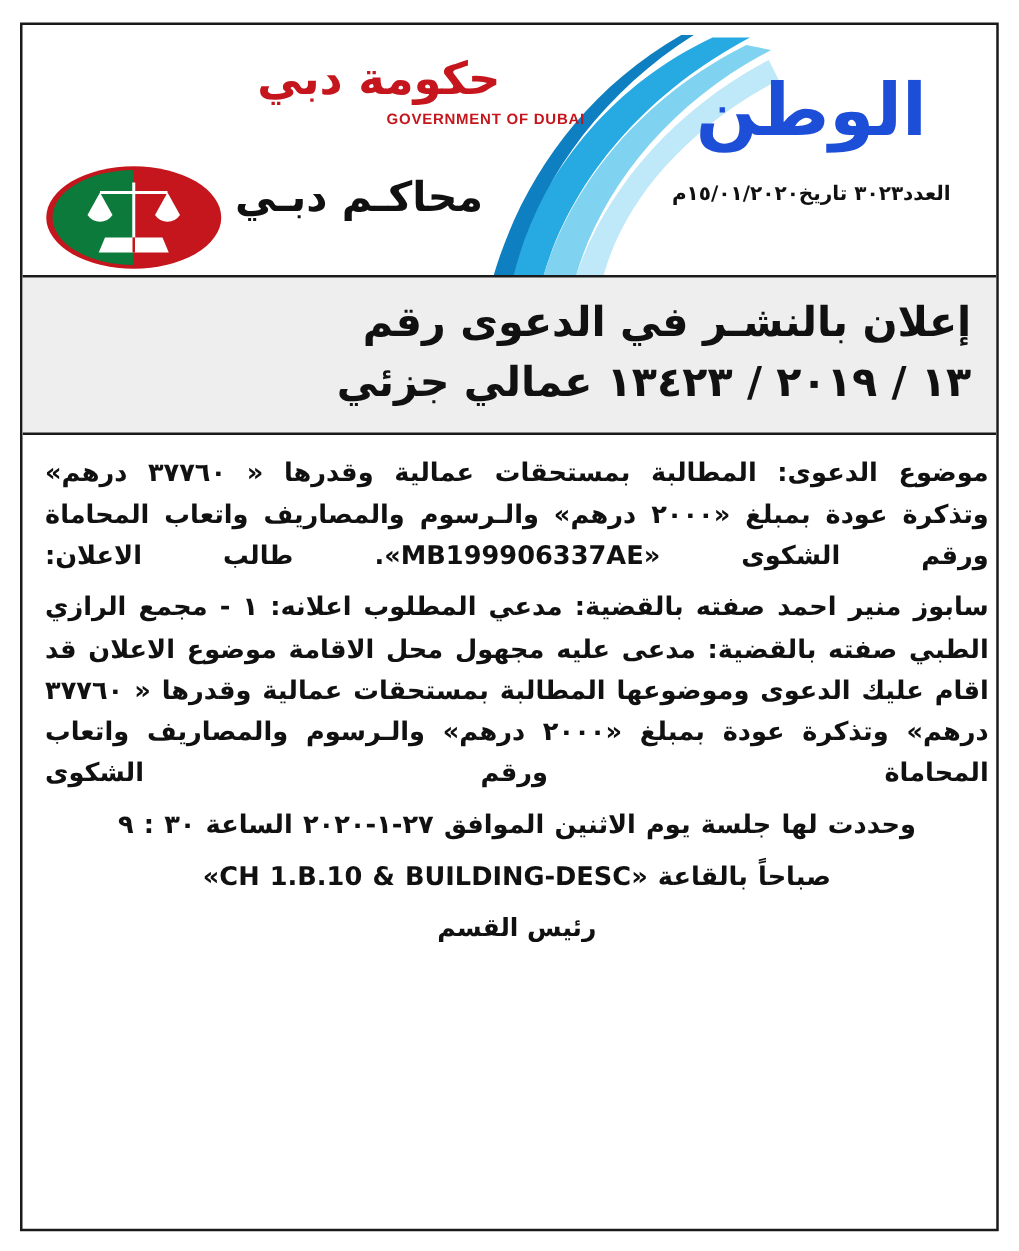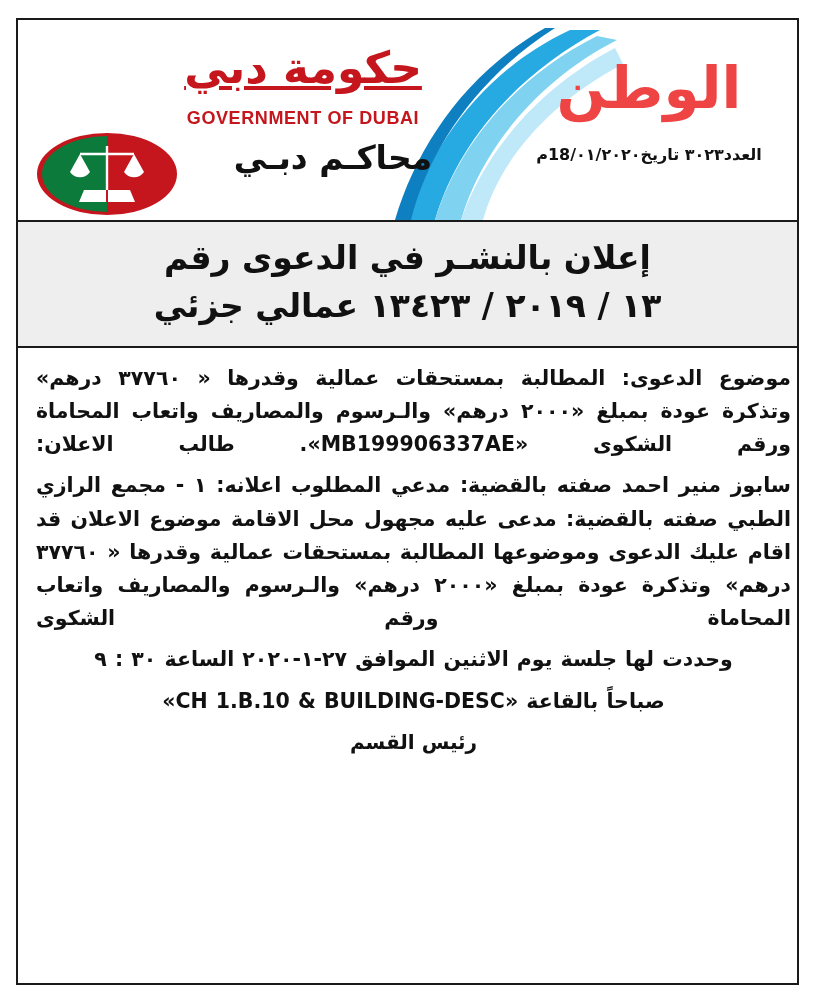--- a/index.html
+++ b/index.html
@@ -52,71 +52,71 @@
     top: 38px;
     right: 28px;
     width: 240px;
     text-align: center;
   }
   .masthead-name {
     font-family: "DejaVu Sans", sans-serif;
     font-size: 58px;
     font-weight: bold;
     line-height: 1.05;
-    color: #ef4444;
+    color: #1d4ed8;
     letter-spacing: -1px;
   }
   .masthead-meta {
     margin-top: 26px;
     font-family: "DejaVu Sans", sans-serif;
     font-size: 16px;
     font-weight: bold;
     color: #111;
     direction: rtl;
   }
 
   .gov-block {
     position: absolute;
     top: 24px;
     left: 120px;
     width: 330px;
     text-align: center;
   }
   .gov-ar {
     font-family: "DejaVu Sans", sans-serif;
-    font-size: 44px;
+    font-size: 36px;
     font-weight: bold;
     color: #c4161c;
     letter-spacing: 1px;
     line-height: 1.1;
-    text-decoration: underline;
   }
   .gov-en {
-    margin-top: 16px;
+    margin-top: 4px;
     font-family: "Liberation Sans", sans-serif;
-    font-size: 18px;
+    font-size: 12px;
     font-weight: bold;
     color: #c4161c;
     letter-spacing: 0.6px;
+    text-align: right;
   }
   .courts-block {
     position: absolute;
     top: 118px;
     left: 170px;
     width: 290px;
     text-align: left;
   }
   .courts-ar {
     font-family: "DejaVu Sans", sans-serif;
     font-size: 33px;
     font-weight: bold;
     color: #111;
     letter-spacing: 2px;
     direction: rtl;
-    text-align: center;
+    text-align: left;
   }
   .courts-en {
     font-family: "Liberation Sans", sans-serif;
     font-size: 30px;
     font-weight: bold;
     color: #111;
     letter-spacing: 0.5px;
     text-align: right;
     margin-top: -2px;
   }
@@ -135,20 +135,21 @@
     padding: 12px 20px 16px 20px;
     text-align: center;
   }
   .title-line {
     font-family: "DejaVu Sans", sans-serif;
     font-weight: bold;
     font-size: 33px;
     color: #111;
     line-height: 1.45;
     direction: rtl;
+    text-align: right;
   }
 
   
   .body-text {
     padding: 14px 6px 6px 18px;
     direction: rtl;
   }
   .para {
     font-family: "DejaVu Sans", sans-serif;
     font-weight: bold;
@@ -188,21 +189,21 @@
         <svg width="230" height="200" viewBox="0 0 230 200" xmlns="http://www.w3.org/2000/svg">
           <path d="M10 200 C 40 120, 90 50, 175 10 L 205 10 C 120 55, 62 125, 40 200 Z" fill="#27aae1"></path>
           <path d="M40 200 C 62 128, 118 58, 202 16 L 222 20 C 140 62, 86 132, 66 200 Z" fill="#7fd3f0"></path>
           <path d="M66 200 C 88 136, 140 70, 220 28 L 228 44 C 152 84, 104 142, 88 200 Z" fill="#bfe8f8"></path>
           <path d="M0 200 C 22 126, 70 54, 150 8 L 160 8 C 84 56, 34 128, 16 200 Z" fill="#0e7fc0"></path>
         </svg>
       </div>
 
       <div class="masthead">
         <div class="masthead-name">الوطن</div>
-        <div class="masthead-meta">العدد٣٠٢٣ تاريخ18/٠١/٢٠٢٠م</div>
+        <div class="masthead-meta">العدد٣٠٢٣ تاريخ١٥/٠١/٢٠٢٠م</div>
       </div>
 
       <div class="gov-block">
         <div class="gov-ar">حكومة دبي</div>
         <div class="gov-en">GOVERNMENT OF DUBAI</div>
       </div>
 
       <div class="courts-block">
         <div class="courts-ar">محاكـم دبـي</div>
       </div>

